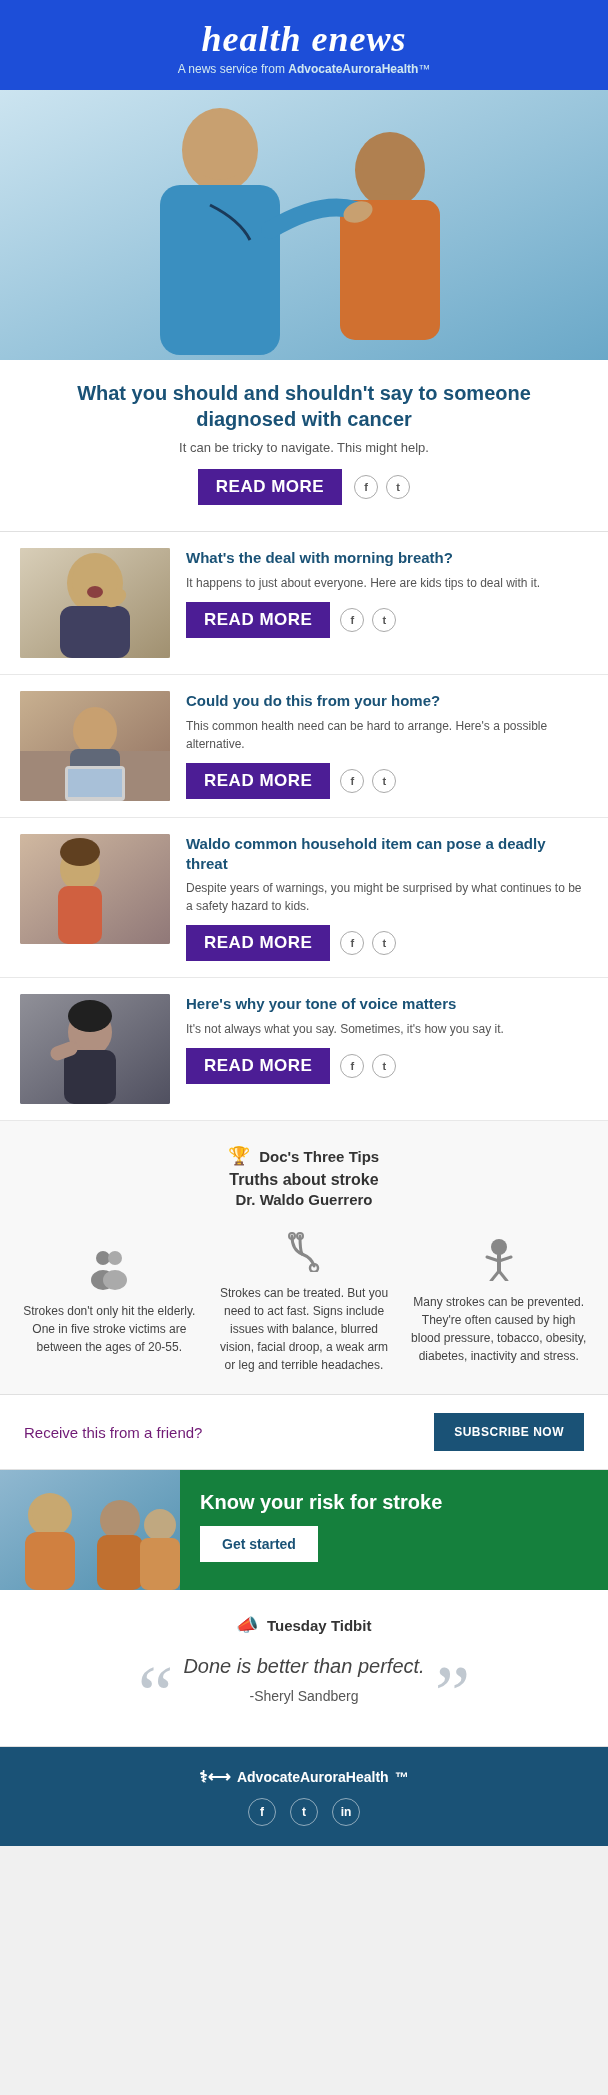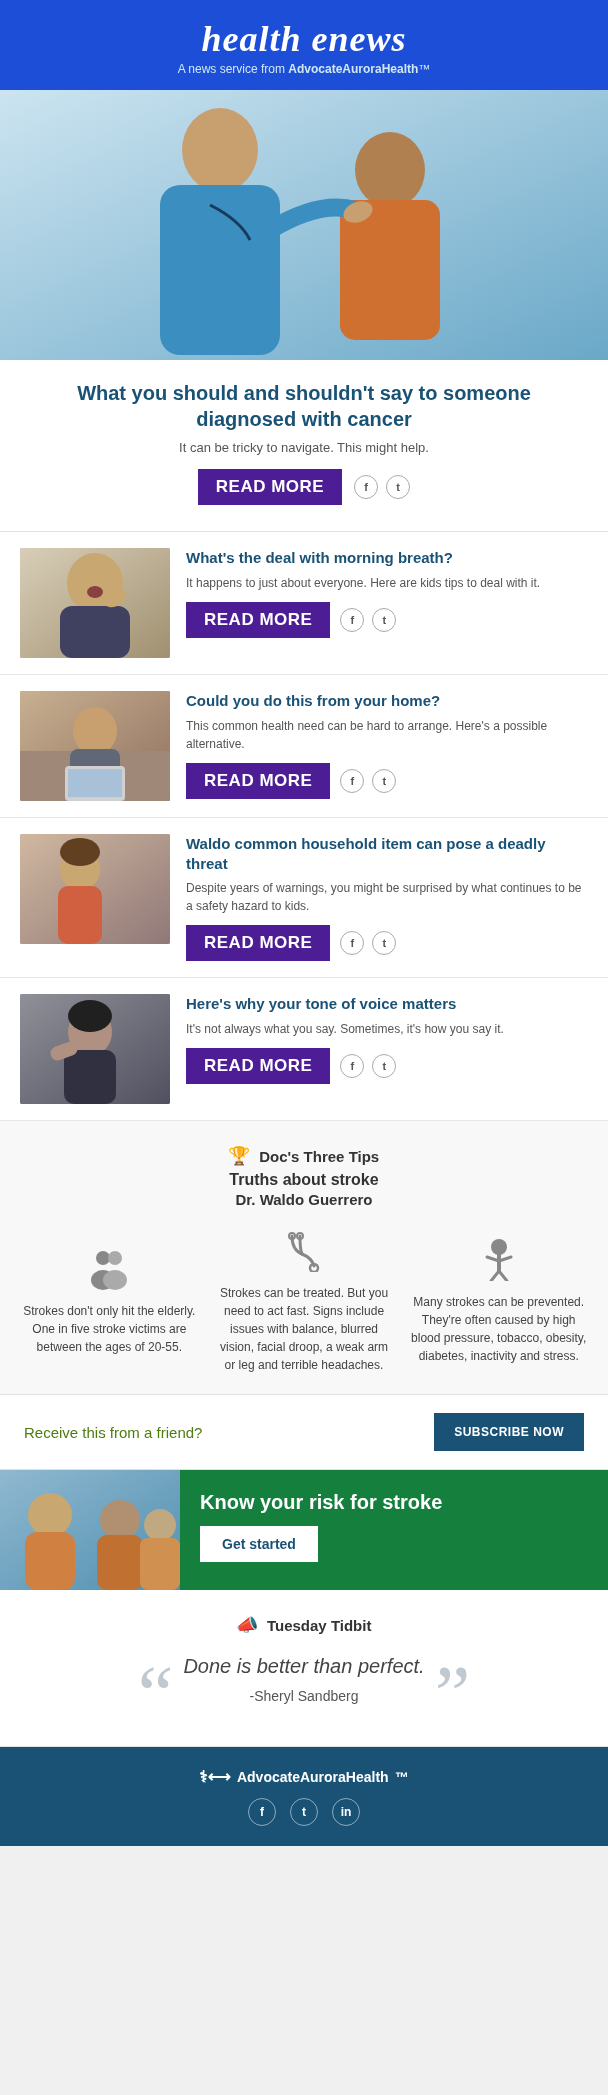--- a/index.html
+++ b/index.html
@@ -222,21 +222,21 @@
     .subscribe-banner {
       background: #ffffff;
       padding: 18px 24px;
       display: flex;
       align-items: center;
       justify-content: space-between;
       border-bottom: 1px solid #e0e0e0;
     }
     .subscribe-text {
       font-size: 15px;
-      color: #4d7c0f;
+      color: #701a75;
     }
     .subscribe-btn {
       background: #1a5276;
       color: #ffffff;
       border: none;
       padding: 12px 20px;
       font-size: 12px;
       font-weight: bold;
       letter-spacing: 0.5px;
       cursor: pointer;

